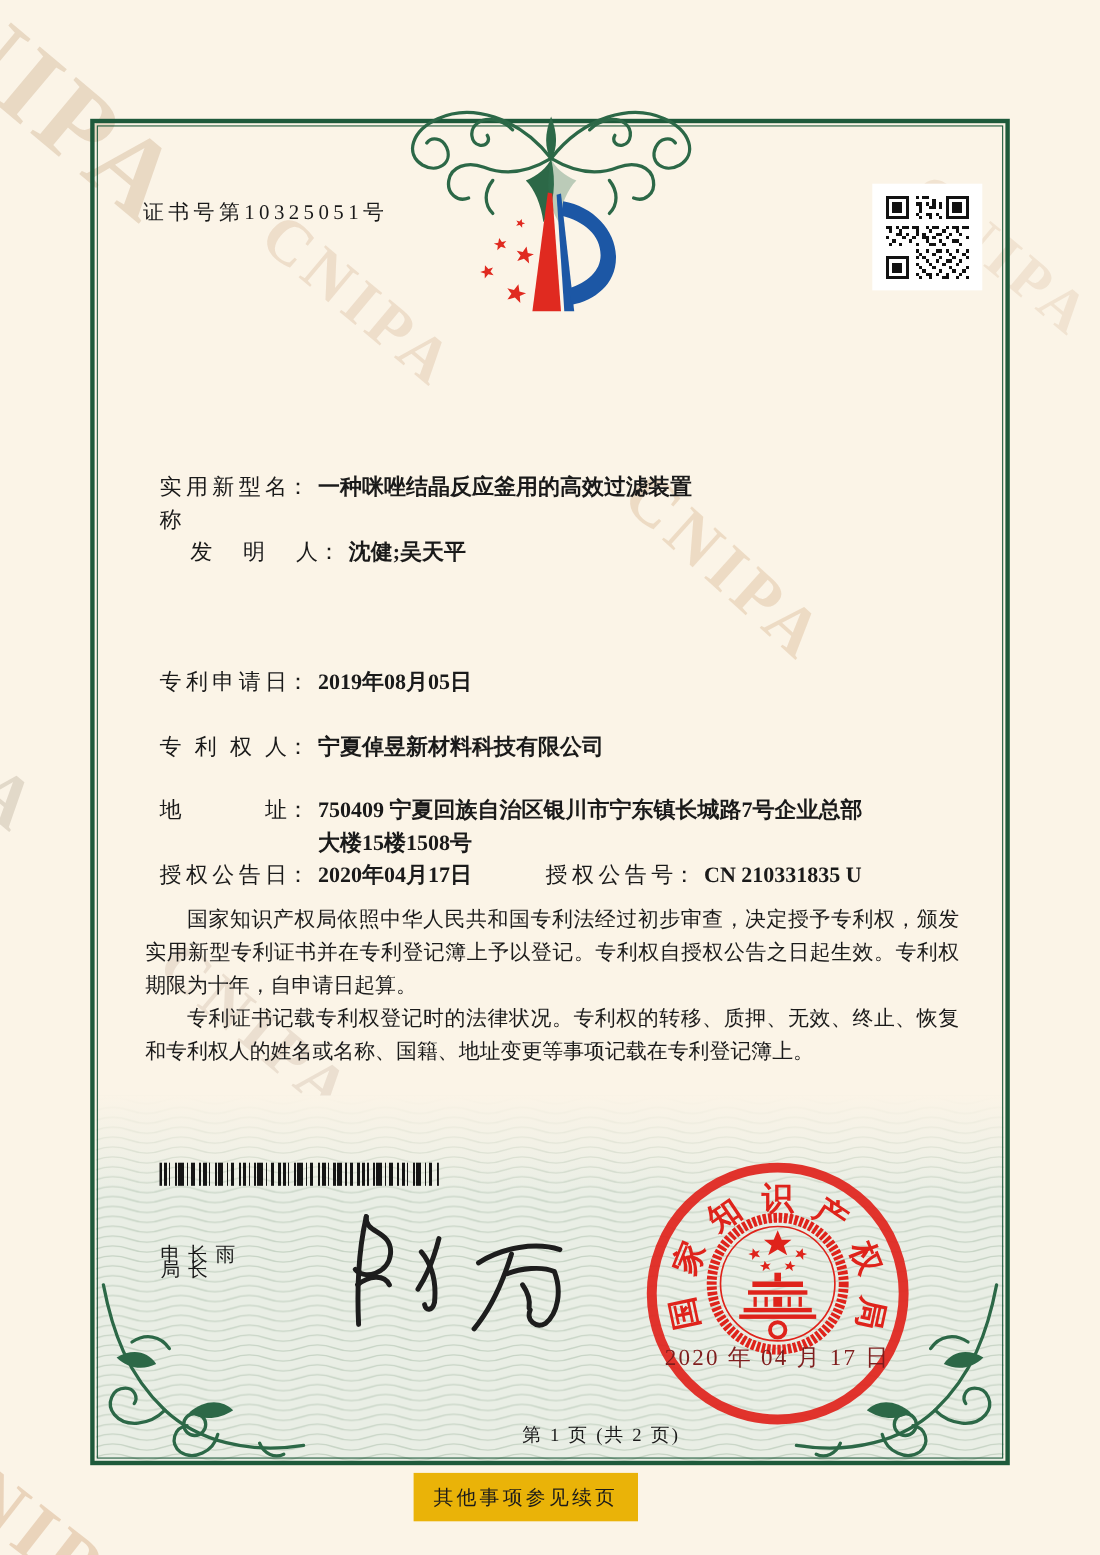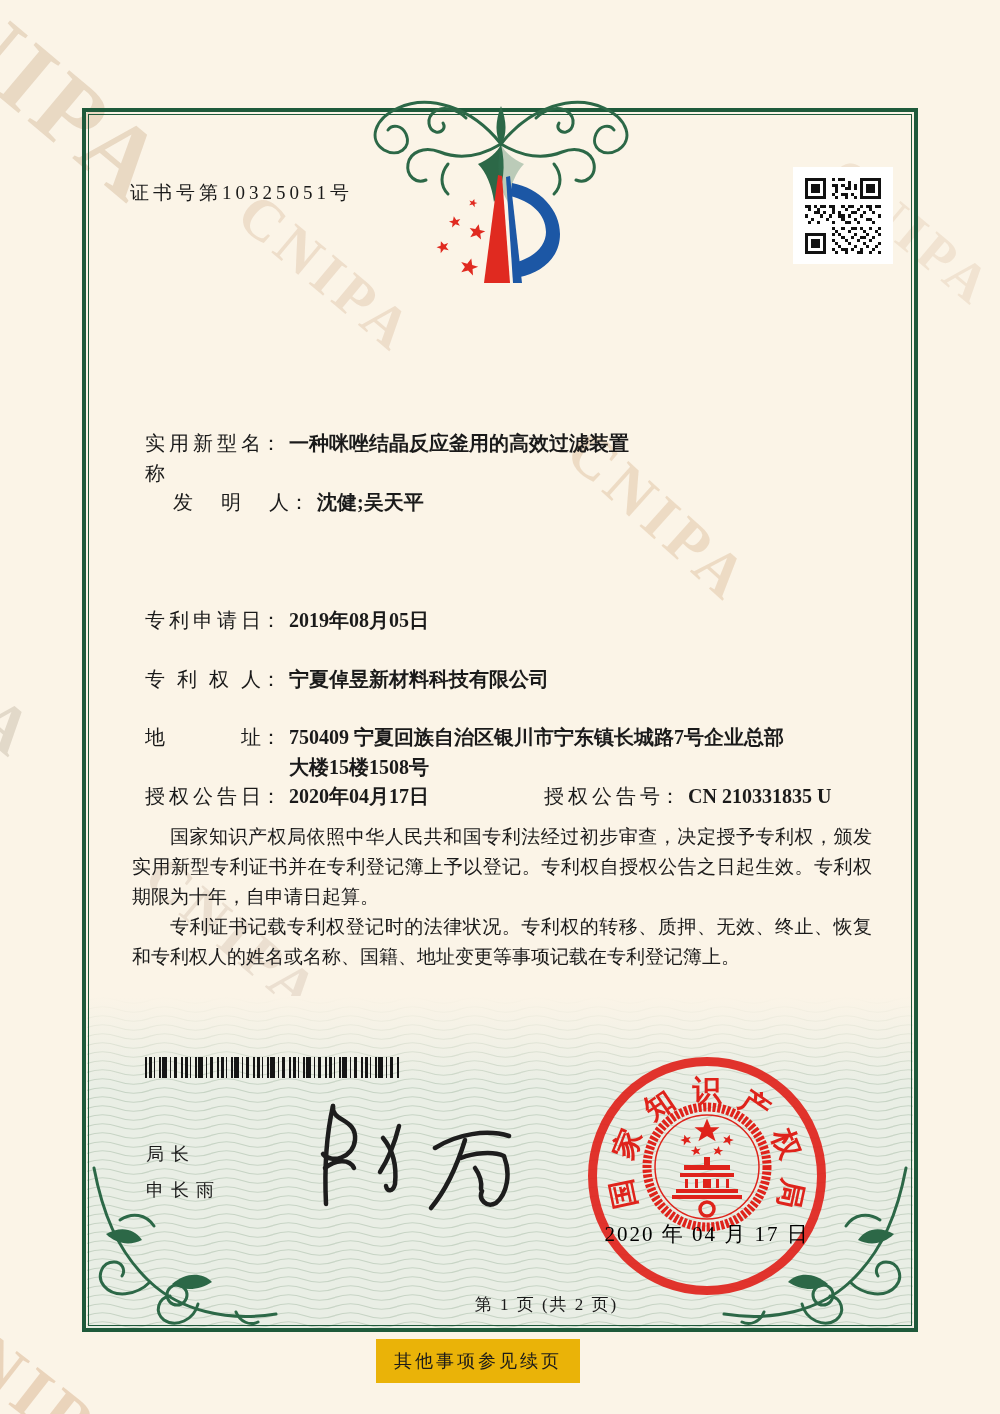--- a/index.html
+++ b/index.html
@@ -54,32 +54,32 @@
       #151515 0 2px, rgba(0,0,0,0) 2px 4px,
       #151515 4px 7px, rgba(0,0,0,0) 7px 9px,
       #151515 9px 10px, rgba(0,0,0,0) 10px 14px,
       #151515 14px 16px, rgba(0,0,0,0) 16px 17px,
       #151515 17px 22px, rgba(0,0,0,0) 22px 25px,
       #151515 25px 26px, rgba(0,0,0,0) 26px 29px,
       #151515 29px 32px, rgba(0,0,0,0) 32px 36px);
   }
   .signer{ position:absolute; left:146px; z-index:5; font-size:18px;
     font-family:"Liberation Sans","DejaVu Sans",sans-serif; letter-spacing:7px; }
-  .signer.role{ top:1142px; } .signer.name{ top:1178px;text-align:right; }
+  .signer.role{ top:1142px; } .signer.name{ top:1128px;text-align:right; }
   .signature{ position:absolute; left:295px; top:1096px; z-index:6; }
   
   .seal{ position:absolute; left:588px; top:1057px; width:238px; height:238px; z-index:7; }
   .seal .ring{ position:absolute; inset:0; border:9px solid rgba(224,35,28,.92); border-radius:50%; box-sizing:border-box; }
   .seal .rchar{
     position:absolute; left:50%; top:50%; width:32px; height:32px; margin:-16px 0 0 -16px;
     color:#df231b; font-size:29px; font-weight:bold; text-align:center; line-height:32px;
   }
   .seal .emblem{ position:absolute; left:44px; top:32px; }
   .seal .sdate{ position:absolute; left:0; top:163px; width:100%; text-align:center;
-    color:#000000; font-size:21px; letter-spacing:2px; z-index:8; }
+    color:#7f1d1d; font-size:21px; letter-spacing:2px; z-index:8; }
   .c0{transform:rotate(-102deg) translateY(-86px) ;}
   .c1{transform:rotate(-68deg)  translateY(-86px) ;}
   .c2{transform:rotate(-34deg)  translateY(-86px) ;}
   .c3{transform:rotate(0deg)    translateY(-86px) ;}
   .c4{transform:rotate(34deg)   translateY(-86px) ;}
   .c5{transform:rotate(68deg)   translateY(-86px) ;}
   .c6{transform:rotate(102deg)  translateY(-86px) ;}
   
   .page-info{ position:absolute; left:82px; top:1293px; width:929px; text-align:center;
     z-index:5; font-size:17px; letter-spacing:2px; }
@@ -303,21 +303,21 @@
   <div class="row" style="top:664px;">
     <span class="lab">专利权人</span><span class="col">：</span><span class="val">宁夏倬昱新材料科技有限公司</span>
   </div>
   <div class="row" style="top:722px;">
     <span class="lab">地址</span><span class="col">：</span><span class="val">750409 宁夏回族自治区银川市宁东镇长城路7号企业总部
 大楼15楼1508号</span>
   </div>
   <div class="row" style="top:781px;">
     <span class="lab">授权公告日</span><span class="col">：</span><span class="val">2020年04月17日</span>
   </div>
-  <div class="row" style="top:781px; left:544px;">
+  <div class="row" style="top:781px; left:496px;">
     <span class="lab">授权公告号</span><span class="col">：</span><span class="val">CN 210331835 U</span>
   </div>
 
   <div class="body-text">
     <p>国家知识产权局依照中华人民共和国专利法经过初步审查，决定授予专利权，颁发实用新型专利证书并在专利登记簿上予以登记。专利权自授权公告之日起生效。专利权期限为十年，自申请日起算。</p>
     <p>专利证书记载专利权登记时的法律状况。专利权的转移、质押、无效、终止、恢复和专利权人的姓名或名称、国籍、地址变更等事项记载在专利登记簿上。</p>
   </div>
 
   <div class="barcode"></div>
 

